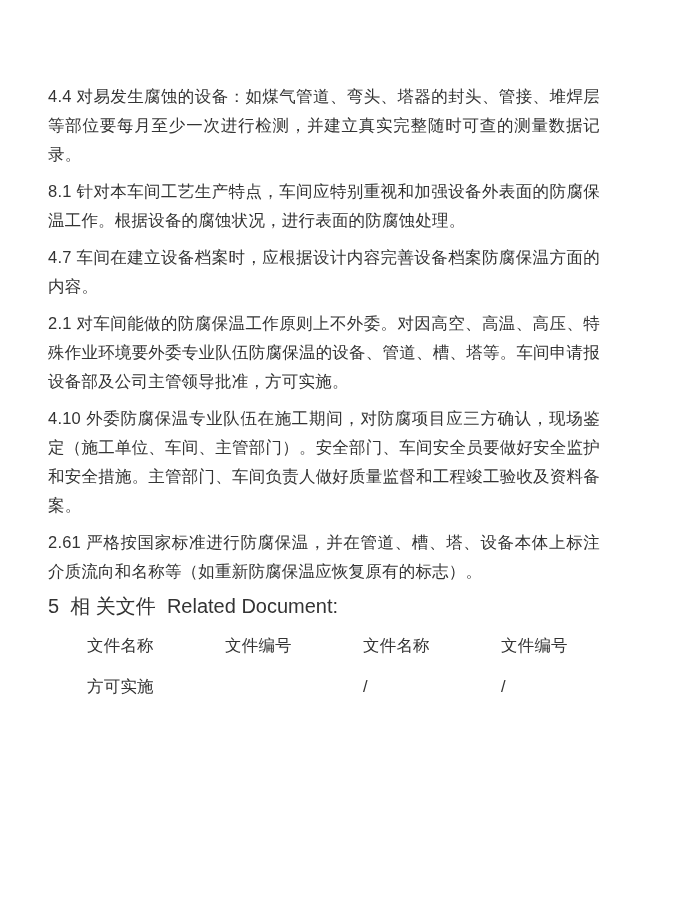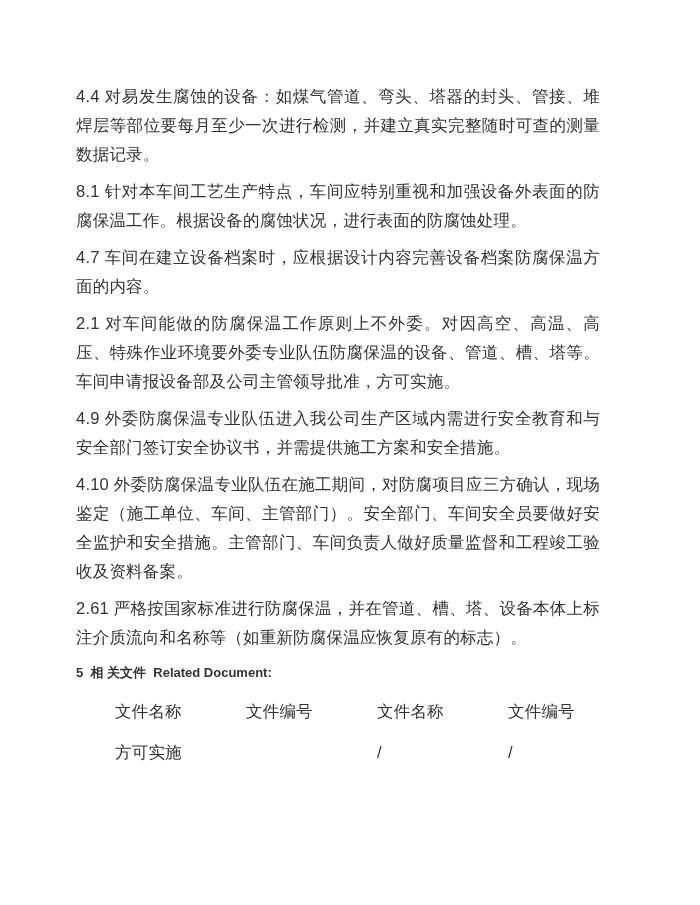--- a/index.html
+++ b/index.html
@@ -8,33 +8,33 @@
     height: 905px;
     background: #ffffff;
     font-family: "Liberation Sans", "DejaVu Sans", sans-serif;
     color: #333333;
     overflow: hidden;
   }
   .page {
     box-sizing: border-box;
     width: 700px;
     height: 905px;
-    padding: 82px 100px 0 76px;
+    padding: 82px 100px 0 48px;
   }
   .para {
     font-size: 16.5px;
     line-height: 29px;
     margin: 0 0 8px 0;
     text-align: justify;
     letter-spacing: 0.2px;
   }
   .section-heading {
-    font-size: 13px;
+    font-size: 20px;
     line-height: 29px;
-    font-weight: bold;
+    font-weight: normal;
     margin: -2px 0 6px 0;
     white-space: pre-wrap;
   }
   .doc-table {
     width: 100%;
     border-collapse: collapse;
     table-layout: fixed;
     margin-left: 36px;
   }
   .doc-table th, .doc-table td {
@@ -50,21 +50,20 @@
 </style>
 </head>
 <body>
 
 <div class="page">
 
   <p class="para">4.4 对易发生腐蚀的设备：如煤气管道、弯头、塔器的封头、管接、堆焊层等部位要每月至少一次进行检测，并建立真实完整随时可查的测量数据记录。</p>
   <p class="para">8.1 针对本车间工艺生产特点，车间应特别重视和加强设备外表面的防腐保温工作。根据设备的腐蚀状况，进行表面的防腐蚀处理。</p>
   <p class="para">4.7 车间在建立设备档案时，应根据设计内容完善设备档案防腐保温方面的内容。</p>
   <p class="para">2.1 对车间能做的防腐保温工作原则上不外委。对因高空、高温、高压、特殊作业环境要外委专业队伍防腐保温的设备、管道、槽、塔等。车间申请报设备部及公司主管领导批准，方可实施。</p>
-  <p class="para">4.9 外委防腐保温专业队伍进入我公司生产区域内需进行安全教育和与安全部门签订安全协议书，并需提供施工方案和安全措施。</p>
   <p class="para">4.10 外委防腐保温专业队伍在施工期间，对防腐项目应三方确认，现场鉴定（施工单位、车间、主管部门）。安全部门、车间安全员要做好安全监护和安全措施。主管部门、车间负责人做好质量监督和工程竣工验收及资料备案。</p>
   <p class="para">2.61 严格按国家标准进行防腐保温，并在管道、槽、塔、设备本体上标注介质流向和名称等（如重新防腐保温应恢复原有的标志）。</p>
 
   <h2 class="section-heading">5  相 关文件  Related Document:</h2>
 
   <table class="doc-table">
     <thead>
       <tr>
         <th>文件名称</th>
         <th>文件编号</th>

